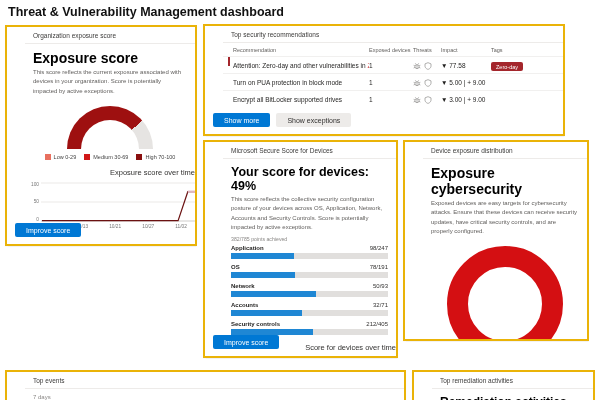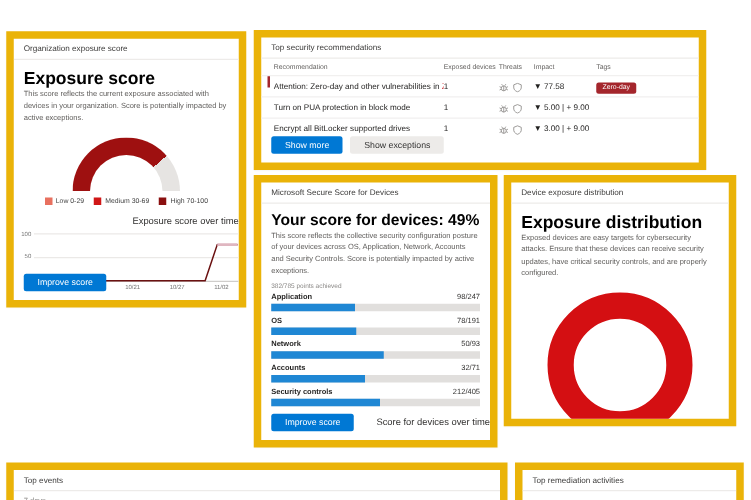--- a/index.html
+++ b/index.html
@@ -2,21 +2,21 @@
 <html><head>
 <meta charset="utf-8">
 <style>
   * { margin:0; padding:0; box-sizing:border-box; }
   html,body { background:#fff; }
   body { font-family:"Liberation Sans", sans-serif; color:#201f1e; }
   .screen { position:relative; width:601px; height:400px; background:#fff; overflow:hidden; }
 
   .page-title { position:absolute; left:8px; top:5px; font-size:12.5px; font-weight:700; color:#111; }
 
-  .card { position:absolute; background:#fff; border:6px solid #eab308; box-shadow:0 0.5px 1px rgba(0,0,0,.05); overflow:hidden; }
+  .card { position:absolute; background:#fff; border:2px solid #eab308; box-shadow:0 0.5px 1px rgba(0,0,0,.05); overflow:hidden;padding-left:18px; }
   .card-header { font-size:6.5px; color:#3b3a39; padding:5px 8px 4px 8px; border-bottom:1px solid #edebe9; }
   .h2 { font-weight:700; color:#000; padding:6px 8px 2px 8px; }
   .desc { font-size:6px; color:#605e5c; line-height:1.55; padding:0 8px; }
 
   
   .gauge-wrap { position:relative; width:86px; height:43px; margin:10px auto 0 auto; overflow:hidden; }
   .gauge { width:86px; height:86px; border-radius:50%; }
   .gauge-hole { position:absolute; left:14px; top:14px; width:58px; height:58px; border-radius:50%; background:#fff; }
   .score-big { text-align:center; font-size:11px; font-weight:700; margin-top:-11px; position:relative; }
   .legend-row { display:flex; justify-content:center; gap:8px; margin-top:5px; font-size:5.5px; color:#444; }
@@ -61,20 +61,21 @@
   
   .donut { width:116px; height:116px; border-radius:50%; border-style:solid; border-width:21px; margin:10px auto 8px auto; }
 
   .muted-small { font-size:6px; color:#8a8886; padding:5px 8px; }
 </style>
 </head>
 <body>
 
 <div class="screen">
 
+  <div class="page-title">Threat &amp; Vulnerability Management dashboard</div>
 
   <div class="card" style="left:5px; top:25px; width:192px; height:221px;">
     <div class="card-header">Organization exposure score</div>
     <div class="h2" style="font-size:14px;">Exposure score</div>
     <div class="desc">This score reflects the current exposure associated with devices in your organization. Score is potentially impacted by active exceptions.</div>
     <div class="gauge-wrap">
       <div class="gauge" style="background: conic-gradient(from 270deg, rgb(158, 16, 16) 0deg, rgb(158, 16, 16) 138.6deg, rgb(230, 228, 226) 138.6deg, rgb(230, 228, 226) 180deg, rgb(255, 255, 255) 180deg);"></div>
       <div class="gauge-hole"></div>
     </div>
     <div class="legend-row">
@@ -243,21 +244,21 @@
             <polyline fill="none" stroke="#c8c6c4" stroke-width="1.2" points="1.0,12.0 154.5,12.0"></polyline>
             <polyline fill="none" stroke="#58a6dd" stroke-width="2.2" points="154.5,12.0 166.0,12.0"></polyline>
           </svg></div>
     </div>
 
     <button class="btn-primary card-bottom-btn">Improve score</button>
   </div>
 
   <div class="card" style="left:403px; top:140px; width:186px; height:201px;">
     <div class="card-header">Device exposure distribution</div>
-    <div class="h2" style="font-size:14px;">Exposure distribution</div>
+    <div class="h2" style="font-size:14px;">Exposure cybersecurity</div>
     <div class="desc">Exposed devices are easy targets for cybersecurity attacks. Ensure that these devices can receive security updates, have critical security controls, and are properly configured.</div>
     <div class="donut" style="border-color: rgb(212, 15, 18);"></div>
 
   </div>
 
   <div class="card" style="left:5px; top:370px; width:401px; height:40px;">
     <div class="card-header">Top events</div>
     <div class="muted-small">7 days</div>
   </div>
 

